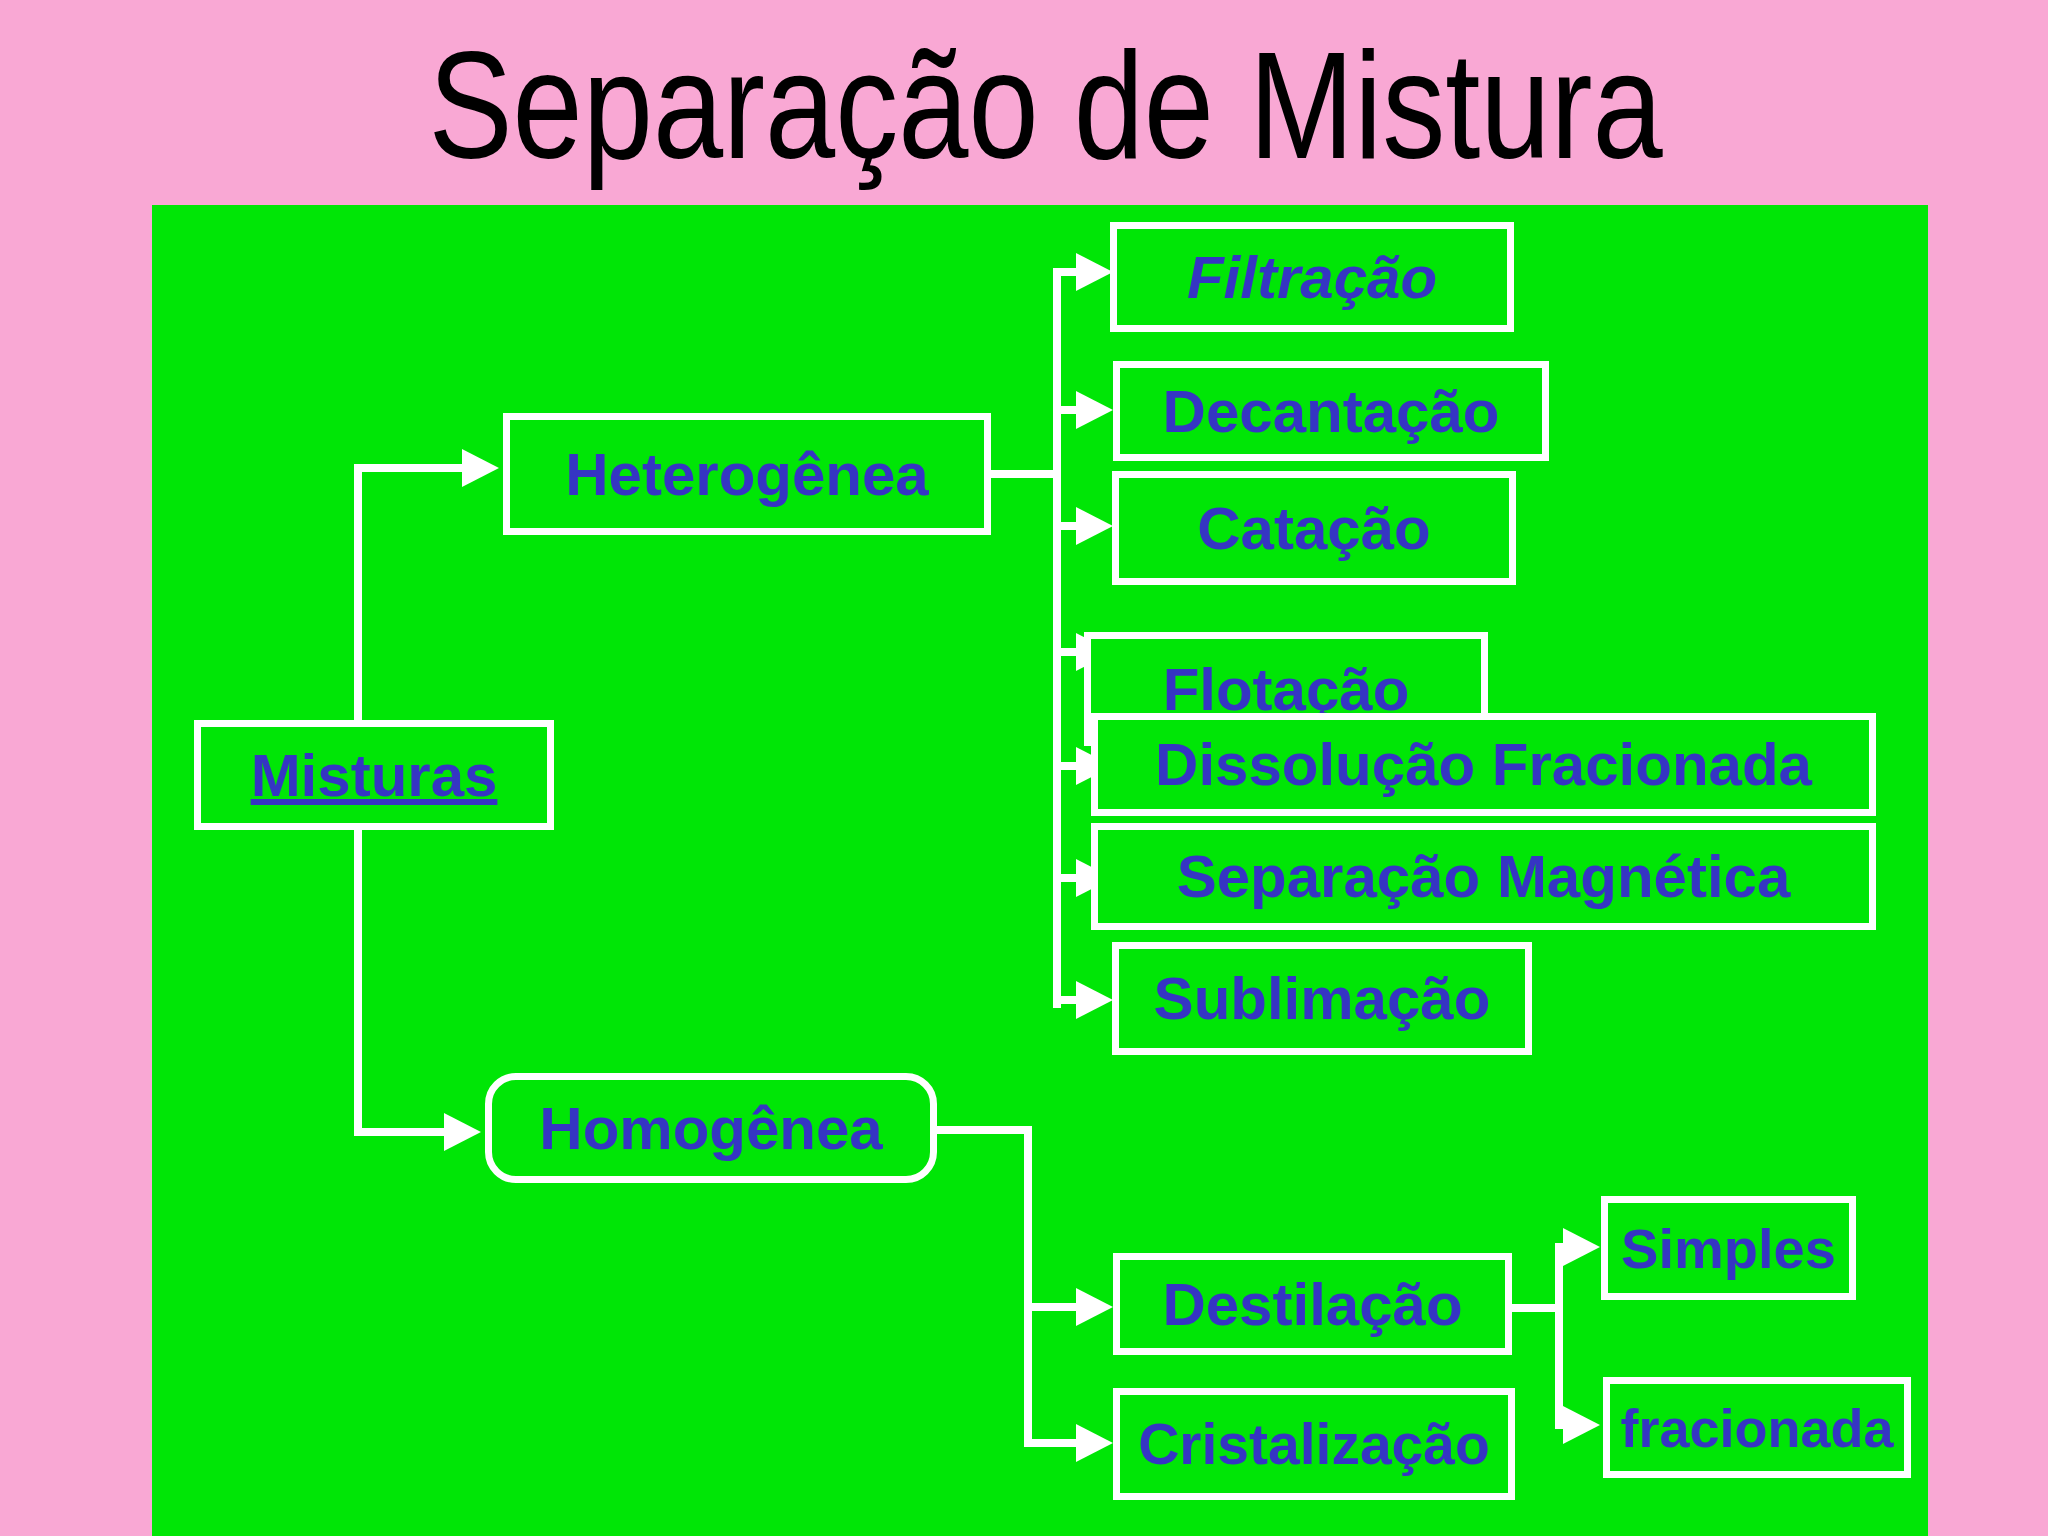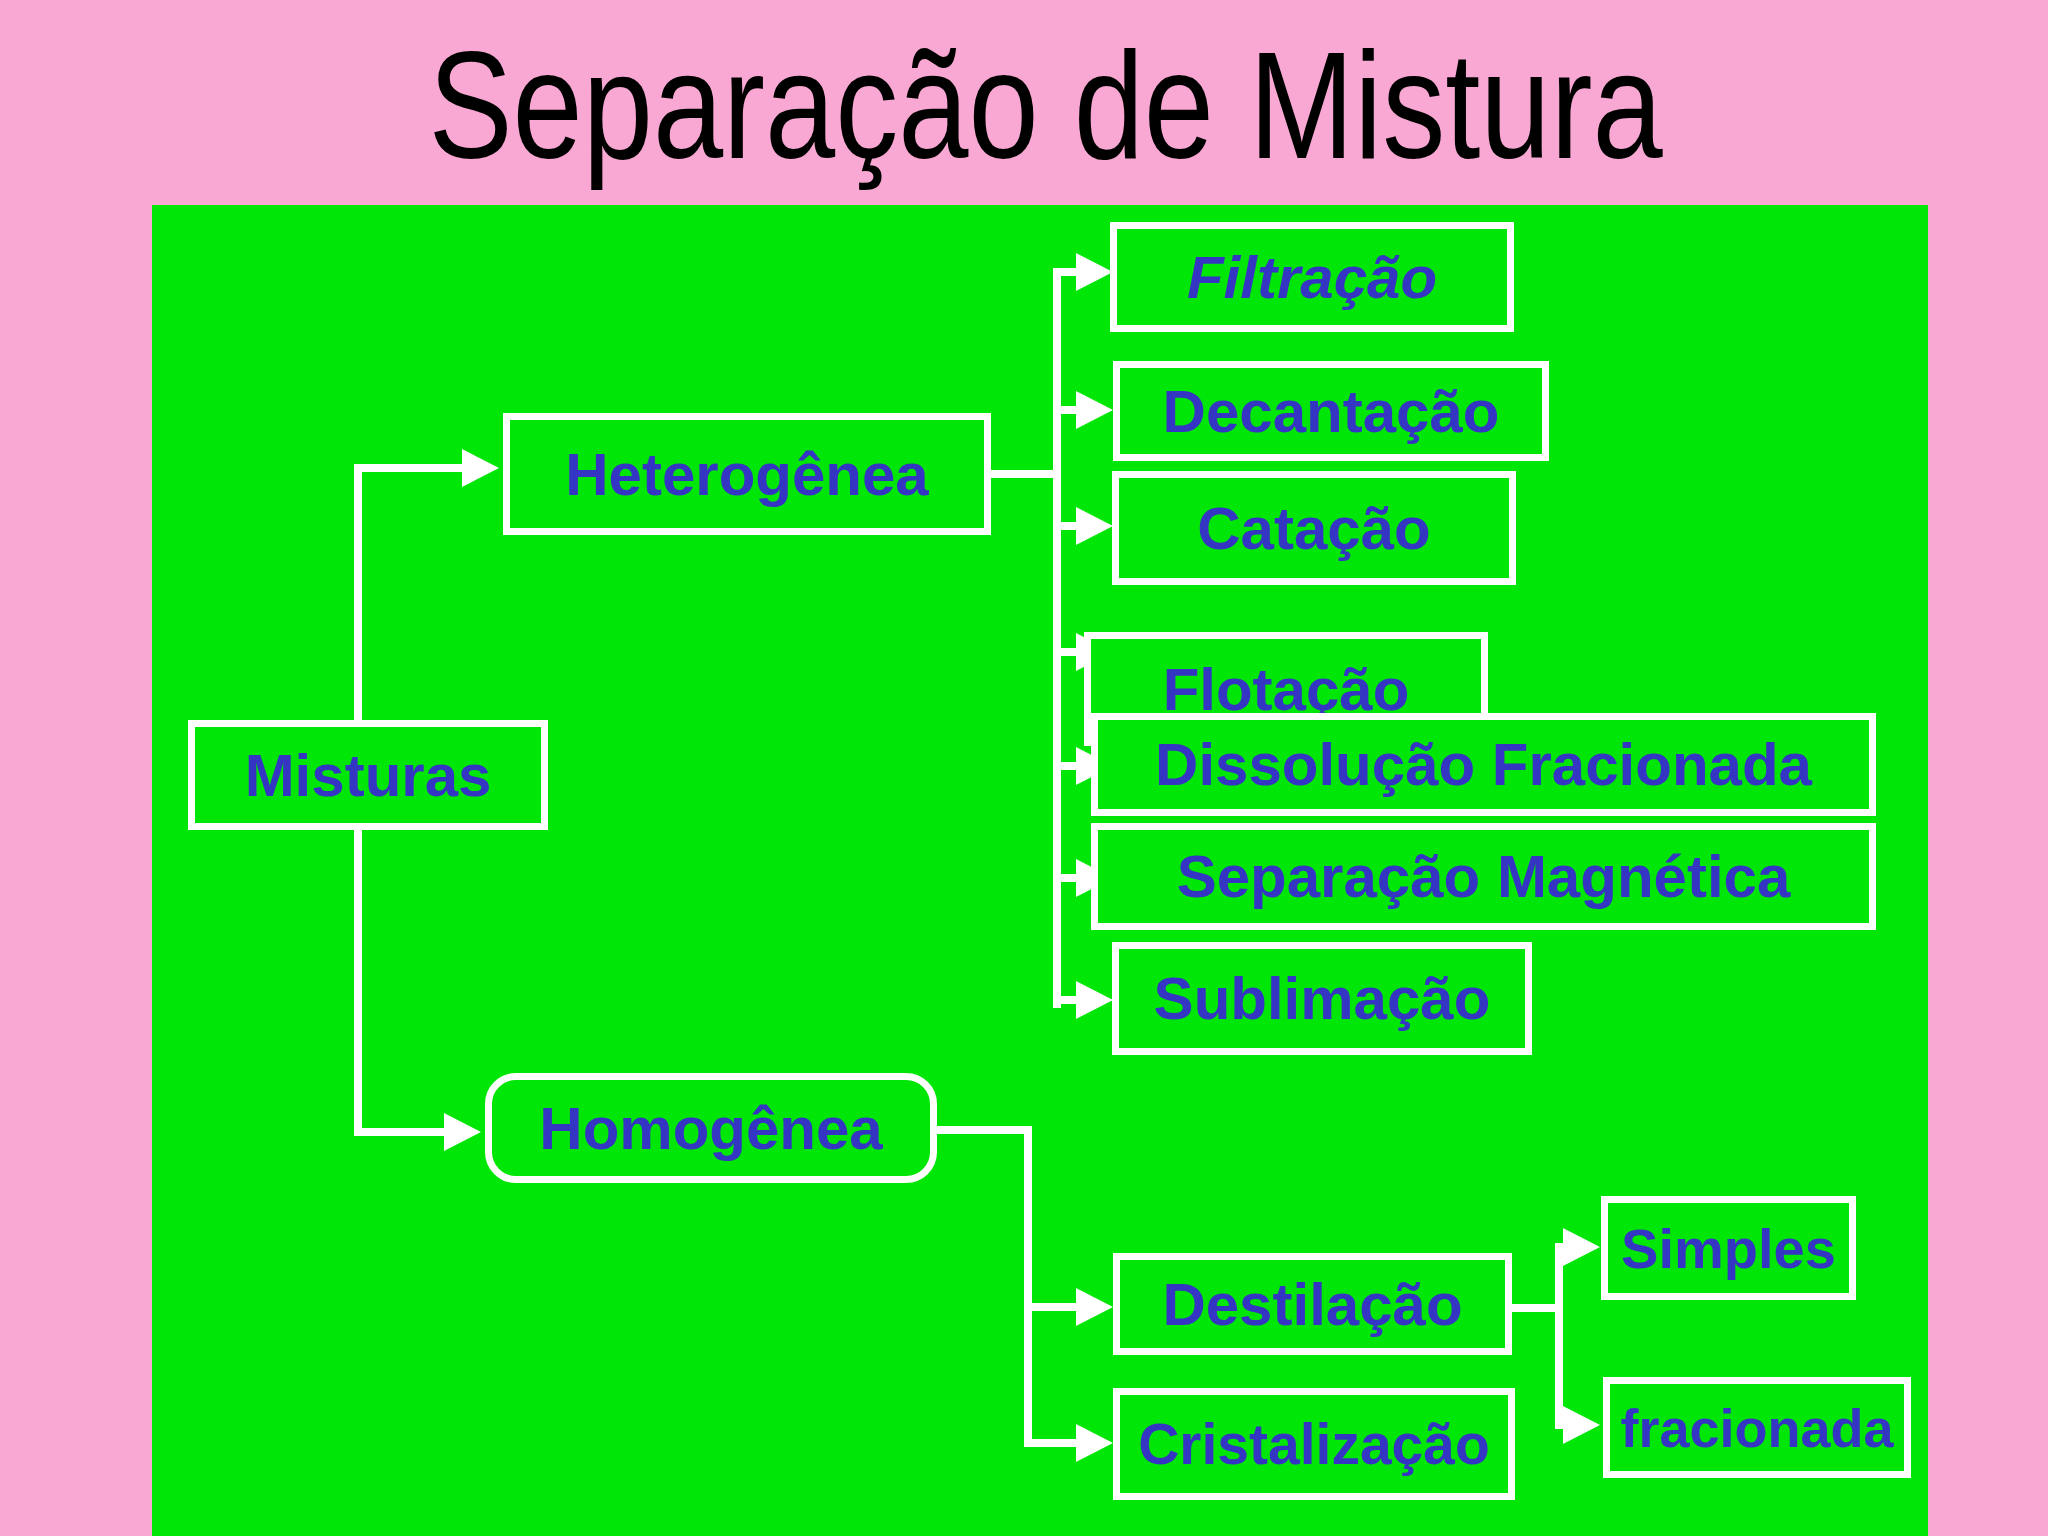--- a/index.html
+++ b/index.html
@@ -20,21 +20,21 @@
   
   .arr { position:absolute; width:0; height:0; border-top:19px solid transparent;
          border-bottom:19px solid transparent; border-left:37px solid #ffffff; z-index:1; }
 
   
   .node { position:absolute; z-index:2; background:#00e606; border:7px solid #ffffff;
           color:#3535c3; font-weight:bold; font-size:60px; display:flex;
           align-items:center; justify-content:center; white-space:nowrap; box-sizing:border-box; }
 
   
-  .n-misturas      { left:188px;  top:720px;  width:360px; height:110px; }
+  .n-misturas      { left:194px;  top:720px;  width:360px; height:110px;text-decoration:underline; }
   .n-heterogenea   { left:503px;  top:413px;  width:488px; height:122px;text-align:center; }
   .n-homogenea     { left:485px;  top:1073px; width:452px; height:110px;border-radius:31px; }
   .n-filtracao     { left:1110px; top:222px;  width:404px; height:110px;font-style:italic; }
   .n-decantacao    { left:1113px; top:361px;  width:436px; height:100px; }
   .n-catacao       { left:1112px; top:471px;  width:404px; height:114px; }
   .n-flotacao      { left:1084px; top:596px;  width:404px; height:114px;margin-top:36px; }
   .n-dissolucao    { left:1091px; top:713px;  width:785px; height:103px; }
   .n-separacao     { left:1091px; top:823px;  width:785px; height:107px; }
   .n-sublimacao    { left:1112px; top:942px;  width:420px; height:113px; }
   .n-destilacao    { left:1113px; top:1253px; width:399px; height:102px; }

